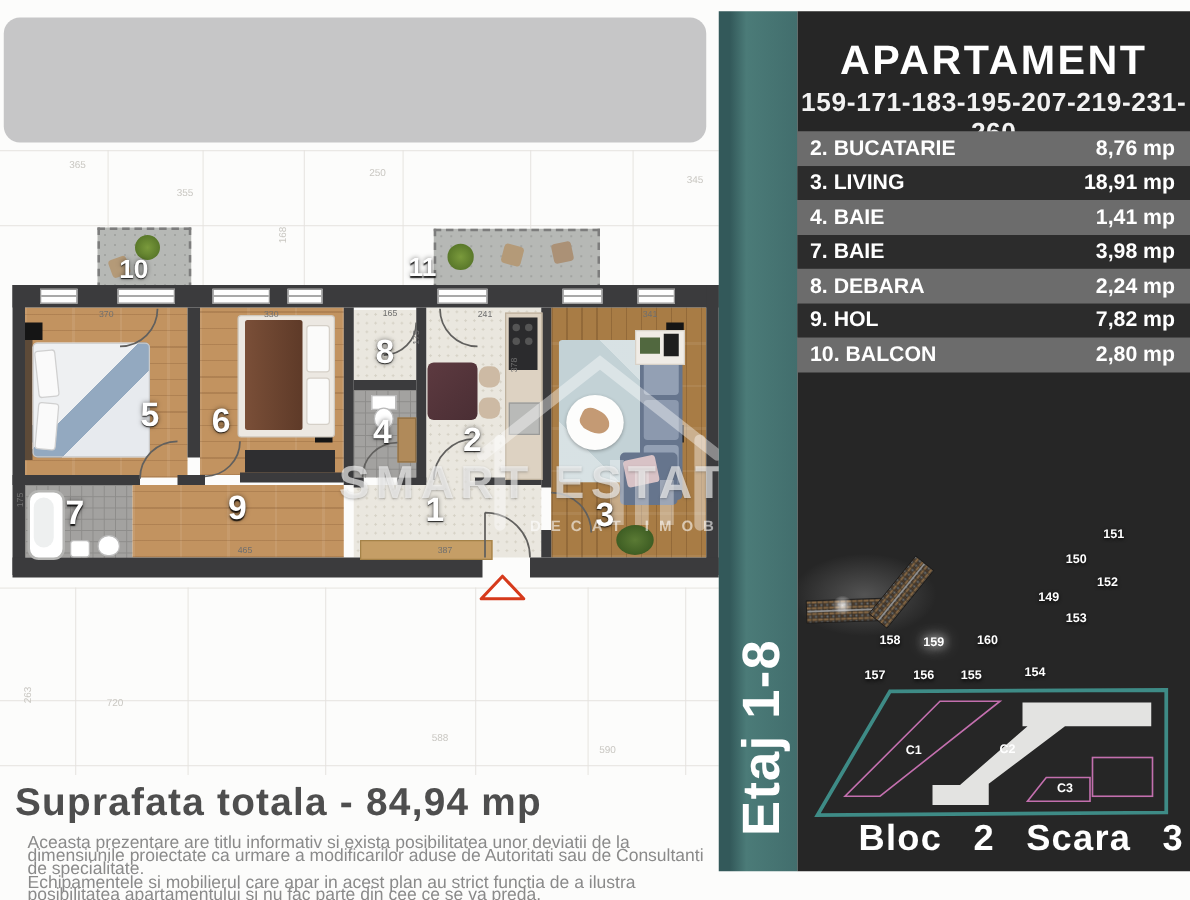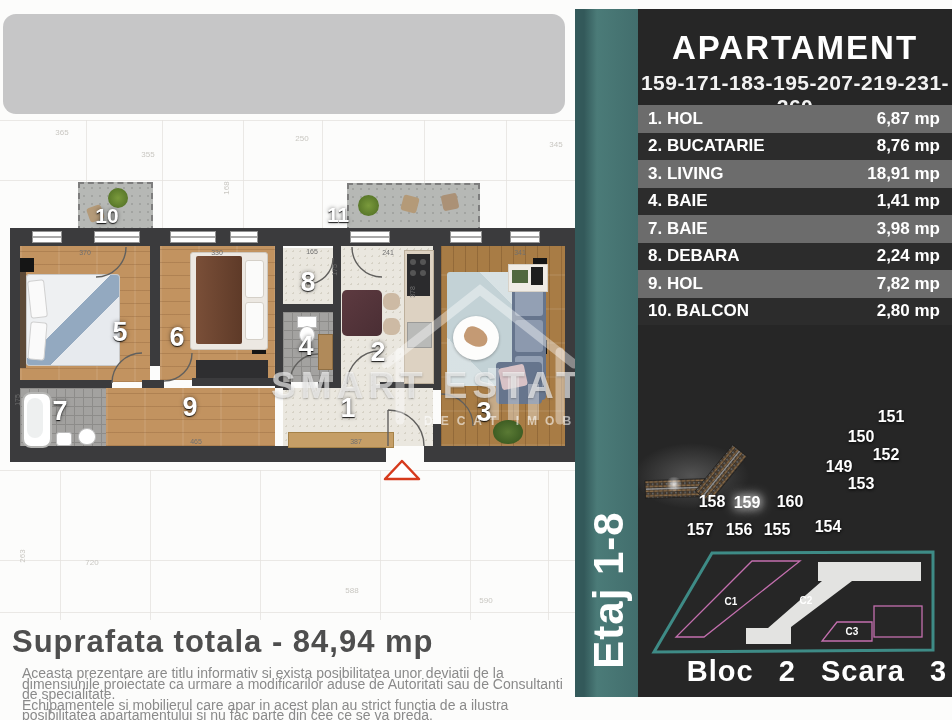--- a/index.html
+++ b/index.html
@@ -27,22 +27,22 @@
           font-size:33px;font-weight:bold;letter-spacing:2px;}
   .punits{position:absolute;left:0;top:62px;width:100%;text-align:center;color:#f2f2f2;
           font-size:21px;font-weight:bold;letter-spacing:.5px;}
   #room-list{position:absolute;left:0;top:96px;width:100%;}
   .prow{height:27.5px;display:flex;align-items:center;justify-content:space-between;
         color:#fff;font-weight:bold;font-size:17px;padding:0 12px 0 10px;box-sizing:border-box;}
   .prow:nth-child(odd){background:#6C6C6C;}
   .prow:nth-child(even){background:#2C2C2C;}
 
   
-  .slabel{position:absolute;color:#fff;font-weight:bold;font-size:16px;transform:translate(-50%,-50%);
-          text-shadow:0 1px 3px rgba(0,0,0,.9);}
+  .slabel{position:absolute;color:#fff;font-weight:bold;font-size:10px;transform:translate(-50%,-50%);
+          text-shadow:0 1px 3px rgba(0,0,0,.9);margin-top:11px;}
   .slabel.hl{color:#fff;text-shadow:0 0 8px #fff,0 0 14px #fff,0 1px 2px rgba(0,0,0,.6);}
 
   
   .clabel{position:absolute;color:#fff;font-size:10px;font-weight:bold;transform:translate(-50%,-50%);}
   .bloc-caption{position:absolute;left:638px;top:655px;width:358px;text-align:center;color:#fff;
           font-size:29px;font-weight:bold;word-spacing:16px;letter-spacing:1px;}
 
   
   .wall{position:absolute;background:#3B3B3D;}
   .col{position:absolute;background:#151515;}
@@ -288,24 +288,20 @@
   <div class="stripe"></div>
   <div class="etaj">Etaj 1-8</div>
 
   <div class="panel"></div>
   <div class="abs" style="left:638px;top:9px;width:314px">
     <div class="ptitle">APARTAMENT</div>
     <div class="punits">159-171-183-195-207-219-231-260</div>
   </div>
   <div class="abs" style="left:638px;top:9px;width:314px;height:400px">
     <div id="room-list">
-        <div class="prow">
-          <span>1. HOL</span>
-          <span>6,87 mp</span>
-        </div>
         <div class="prow">
           <span>2. BUCATARIE</span>
           <span>8,76 mp</span>
         </div>
         <div class="prow">
           <span>3. LIVING</span>
           <span>18,91 mp</span>
         </div>
         <div class="prow">
           <span>4. BAIE</span>

